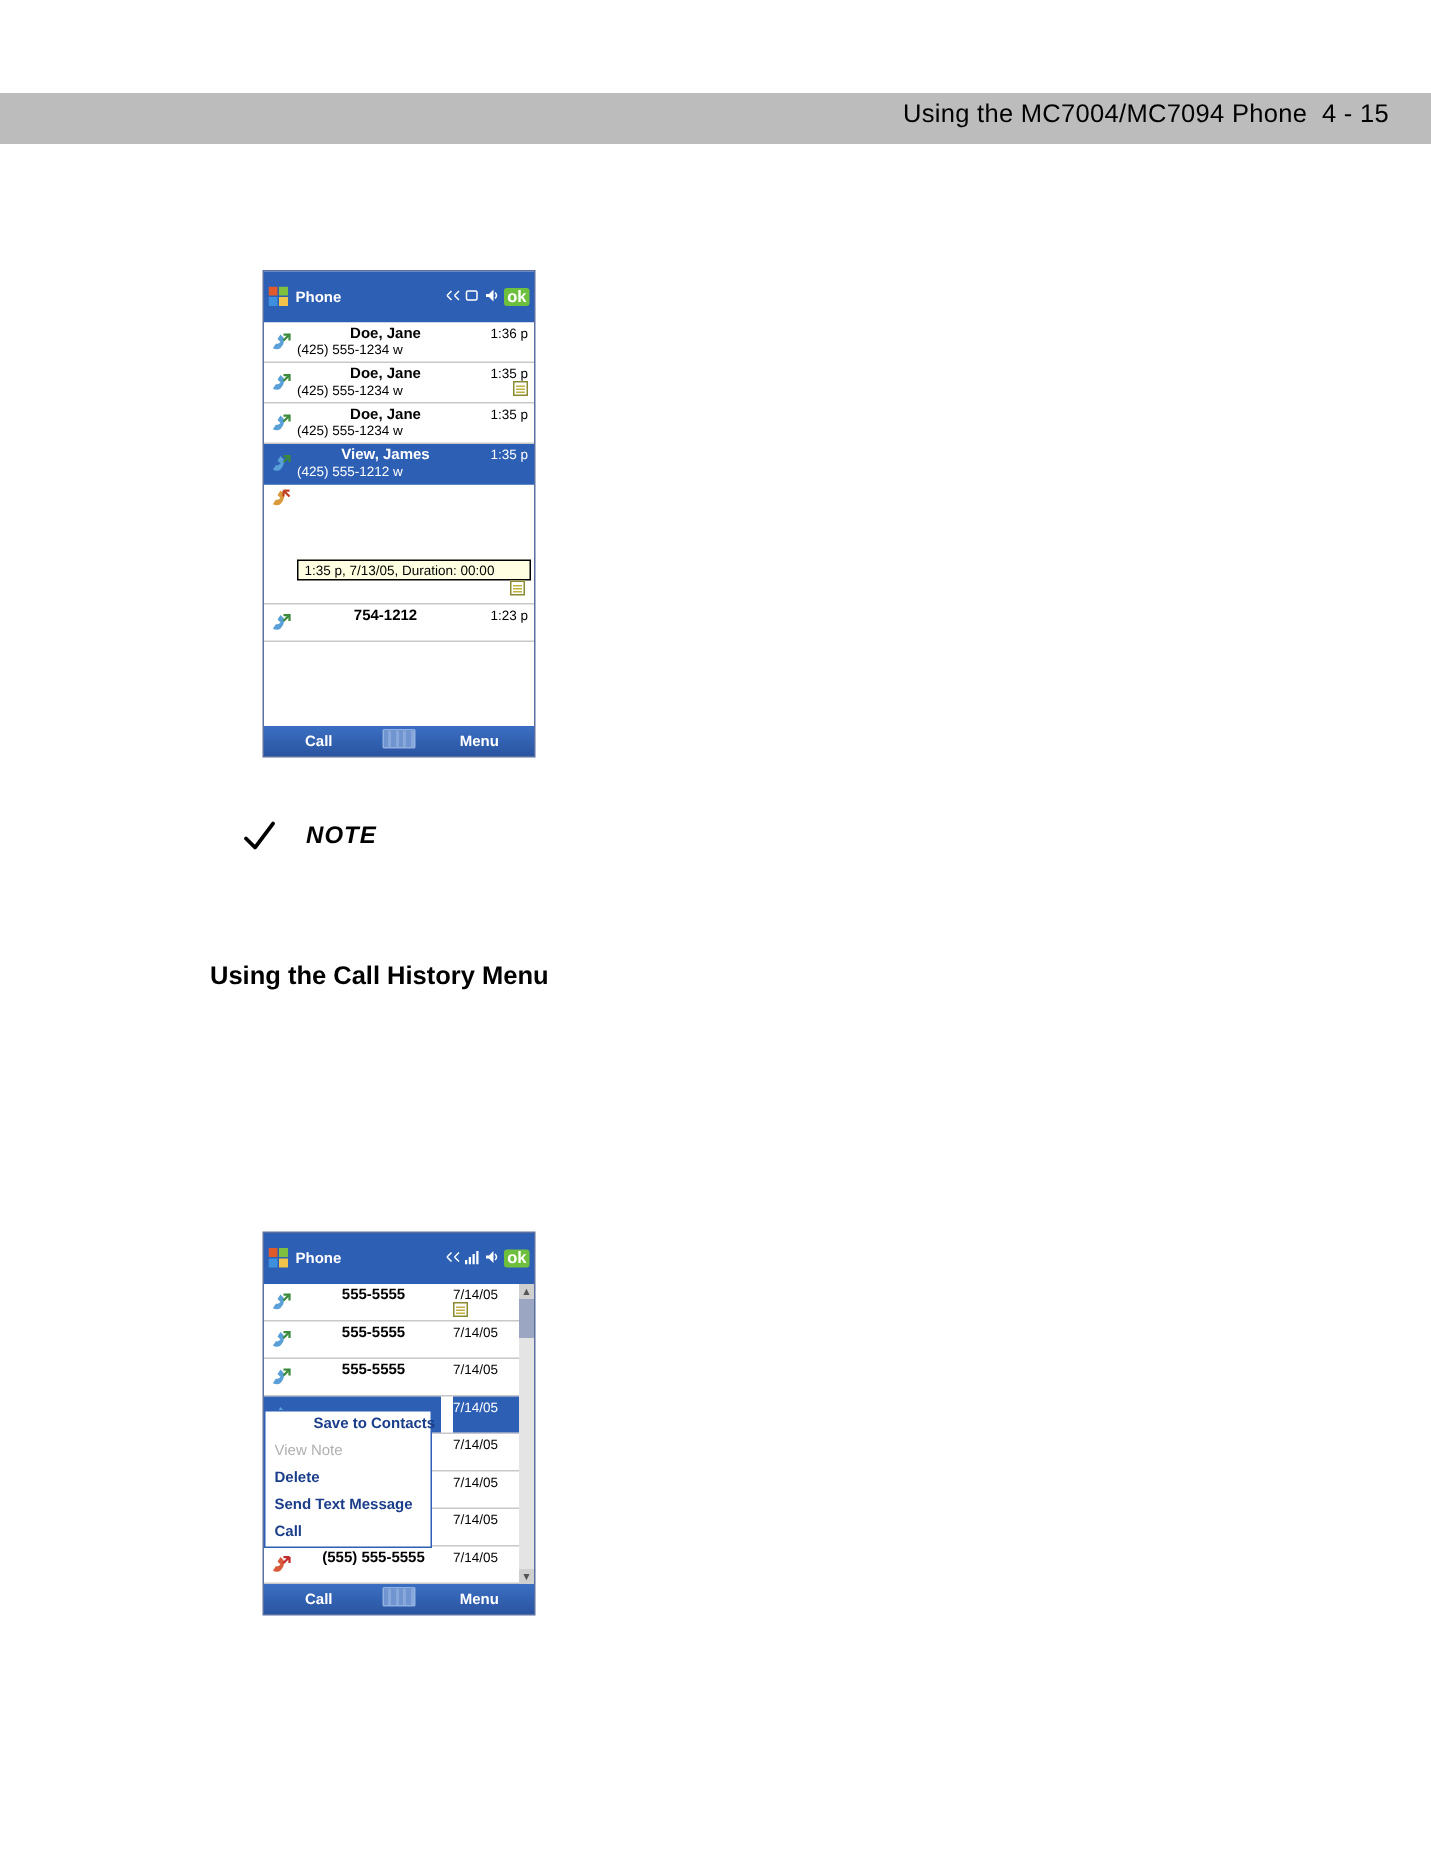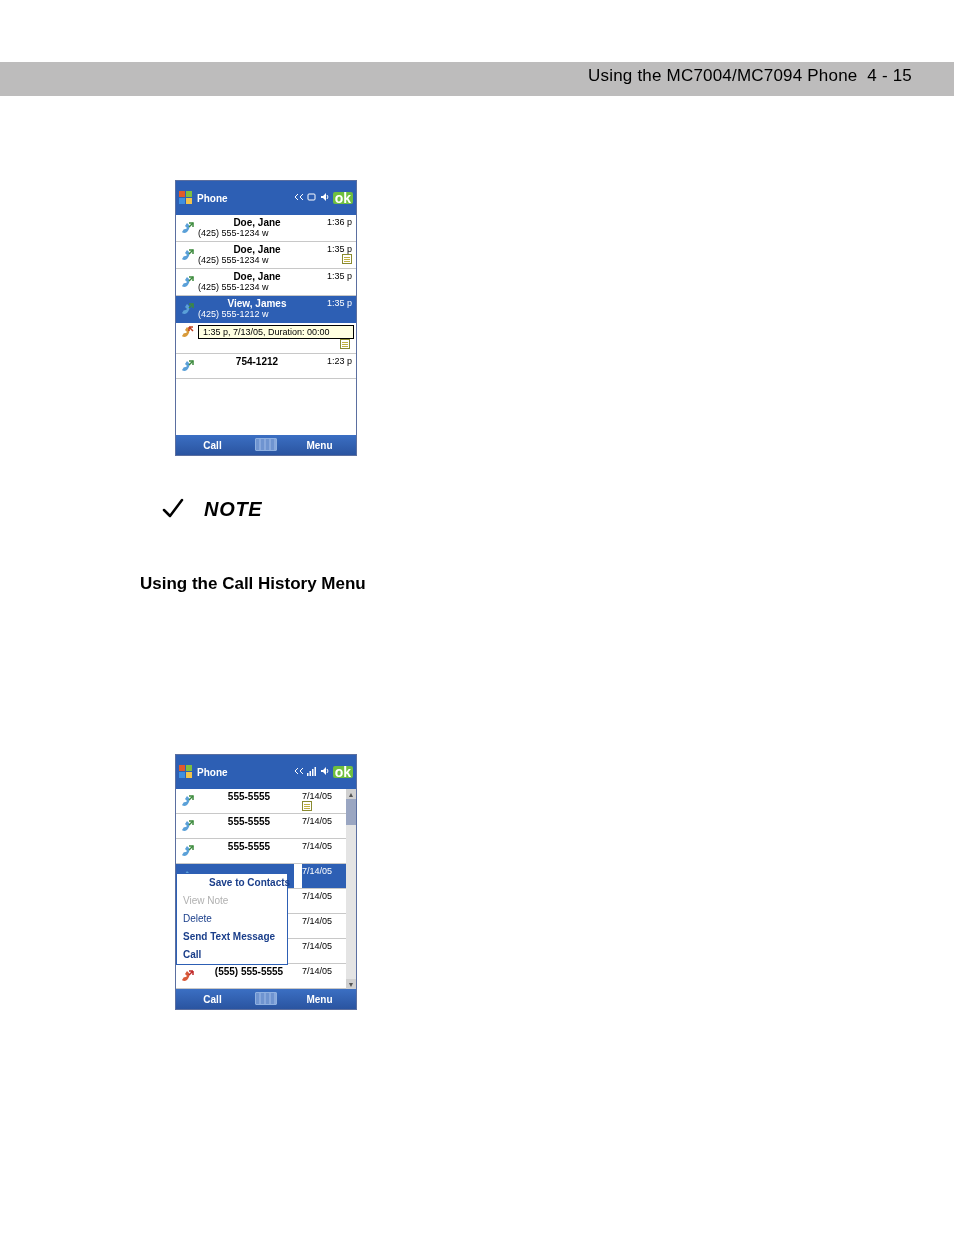--- a/index.html
+++ b/index.html
@@ -19,21 +19,21 @@
   .header-band {
     position: absolute;
     left: 0;
     right: 0;
     top: 62px;
     height: 34px;
     background: #bdbcbc;
   }
   .header-label {
     position: absolute;
-    right: 42px;
+    right: 28px;
     top: 4px;
     font-size: 17px;
     font-family: Arial, Helvetica, sans-serif;
     color: #000;
     white-space: nowrap;
     letter-spacing: 0.2px;
   }
   .content {
     position: absolute;
     left: 140px;
@@ -64,21 +64,21 @@
     align-items: center;
     justify-content: center;
   }
   .ps-start svg { display:block; }
   .ps-title { flex: 0 0 auto; font-weight: bold; }
   .ps-spacer { flex: 1; }
   .ps-tray { display: flex; gap: 3px; align-items: center; }
   .ps-ok {
     background: #6fbf3f;
     color: #fff;
-    font-size: 14px;
+    font-size: 11px;
     font-weight: bold;
     padding: 0 2px;
     border-radius: 2px;
     line-height: 12px;
   }
   .ps-body {
     background: #fff;
     font-size: 10px;
   }
   .ps-row {
@@ -160,24 +160,24 @@
     align-items: center;
     margin-top: 40px;
     margin-left: 20px;
     gap: 18px;
   }
   .check-icon svg { display:block; }
   .note-word {
     font-style: italic;
     font-weight: bold;
     letter-spacing: 0.7px;
-    font-size: 20px;
+    font-size: 16px;
   }
   .section-heading {
-    margin-top: 52px;
+    margin-top: 70px;
     font-size: 17px;
     font-weight: bold;
     font-family: Arial, Helvetica, sans-serif;
   }
   
   .scroll-track {
     width: 10px;
     background: #e4e4e4;
     display: flex;
     flex-direction: column;
@@ -336,21 +336,21 @@
           <div class="row-right">1:35 p</div>
         </div>
 
         <div class="ps-row ps-tooltip-row" style="border-bottom:1px solid #c8c8c8;">
           <div class="ps-icon" style="align-items:flex-start;">
             <svg width="16" height="16" viewBox="0 0 16 16">
                 <path d="M3 11 C3 11 5 13 8 11 C10 9 11 6 10 4 L8 2 L6 5 L8 7 C8 7 6 9 5 8 L3 11 Z" fill="#d89a3a"></path>
                 <path d="M14 6 L10 2 M10 2 L10 6 M10 2 L14 2" stroke="#c04020" stroke-width="1.5" fill="none"></path>
               </svg>
           </div>
-          <div style="flex:1; padding:0 2px 2px 0;">
+          <div style="flex:1; padding:0 2px 2px 0;margin-top:48px;">
             <div class="tooltip" style="margin-left:0;">1:35 p, 7/13/05, Duration: 00:00</div>
             <div style="text-align:right; padding-right:4px;">
               <span class="note-icon-tiny"></span>
             </div>
           </div>
         </div>
 
         <div class="ps-row">
           <div class="ps-icon">
             <svg width="16" height="16" viewBox="0 0 16 16">
@@ -518,21 +518,21 @@
               </div>
               <div class="row-text">
                   <div class="row-name">(555) 555-5555</div>
                 </div>
               <div class="right-col">7/14/05</div>
             </div>
 
             <div class="popup-menu" style="top:84px;">
               <div class="popup-item" style="font-weight:bold;padding-left:32px;">Save to Contacts</div>
               <div class="popup-item disabled">View Note</div>
-              <div class="popup-item" style="font-weight:normal;">Delete</div>
+              <div class="popup-item" style="font-weight:bold;">Delete</div>
               <div class="popup-item" style="font-weight:bold;">Send Text Message</div>
               <div class="popup-item" style="font-weight:bold;">Call</div>
             </div>
           </div>
 
           <div class="scroll-track">
             <div class="scroll-arrow">▲</div>
             <div class="scroll-thumb"></div>
             <div class="scroll-fill"></div>
             <div class="scroll-arrow">▼</div>

